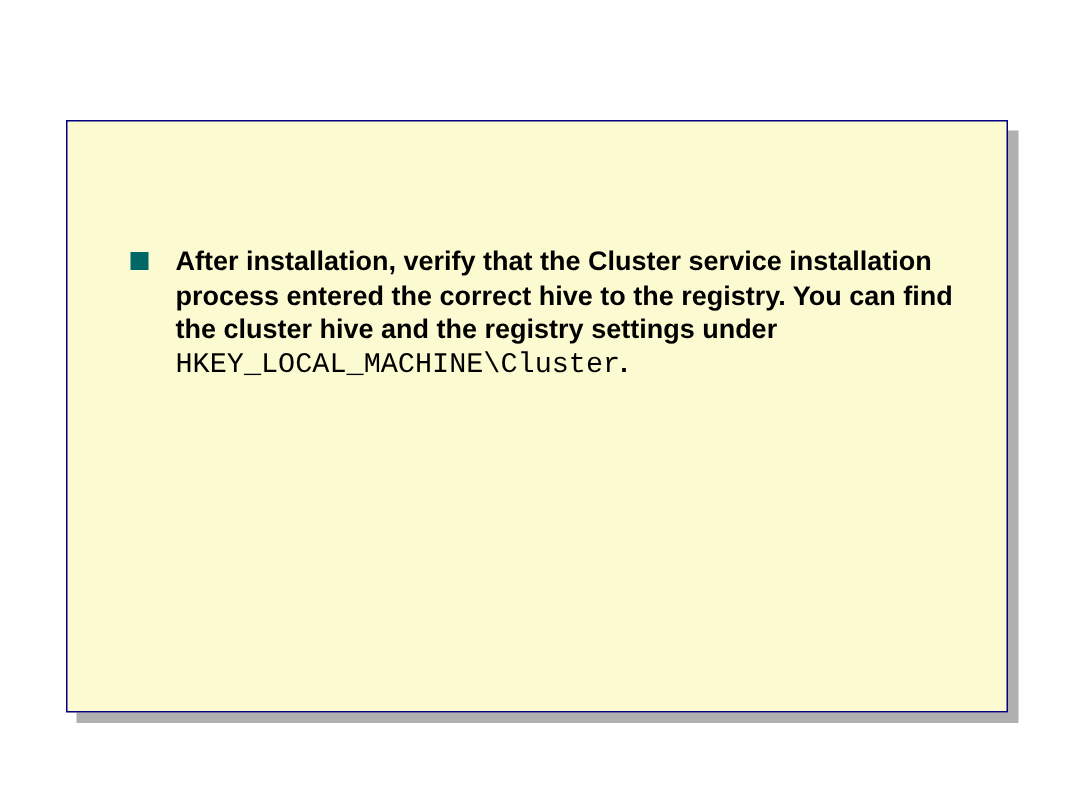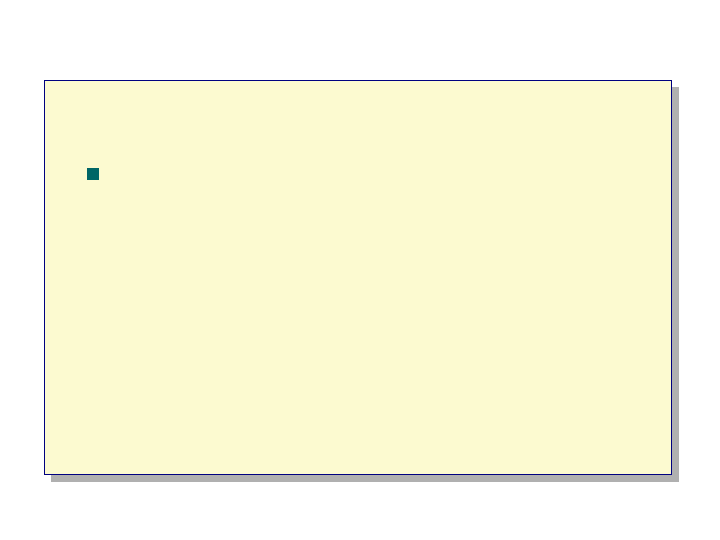--- a/index.html
+++ b/index.html
@@ -55,14 +55,17 @@
   }
 </style>
 </head>
 <body>
 
 <div class="shadow"></div>
 
 <div class="panel">
   <div class="bullet-row">
     <div class="bullet"></div>
+    <div class="body-text">
+      <span>After installation, verify that the Cluster service installation process entered the correct hive to the registry. You can find the cluster hive and the registry settings under </span><span class="reg-path">HKEY_LOCAL_MACHINE\Cluster</span><span>.</span>
+    </div>
   </div>
 </div>
 
 </body></html>

